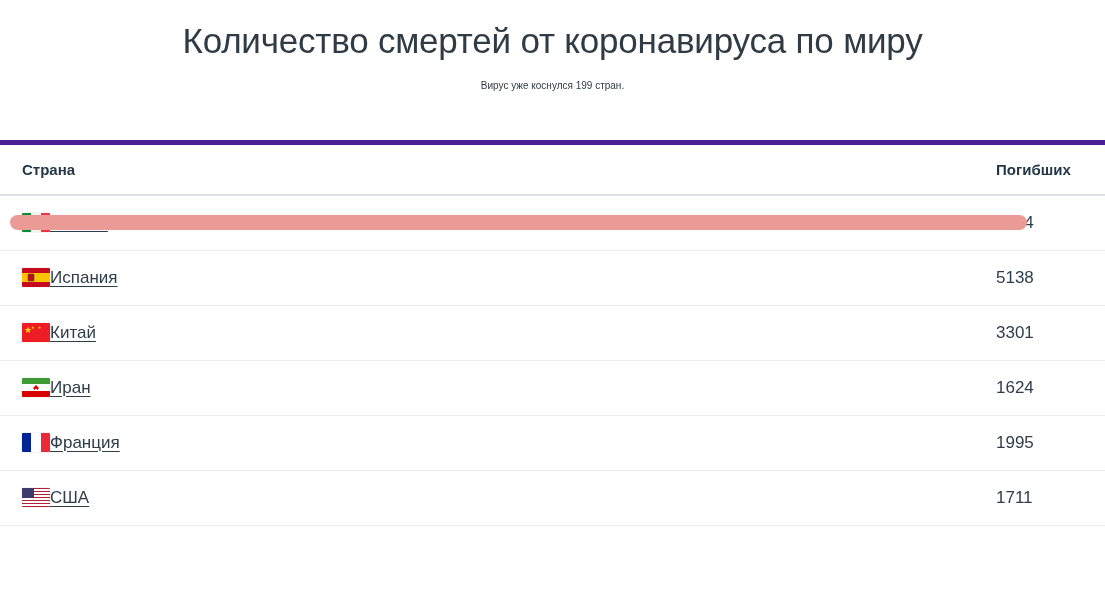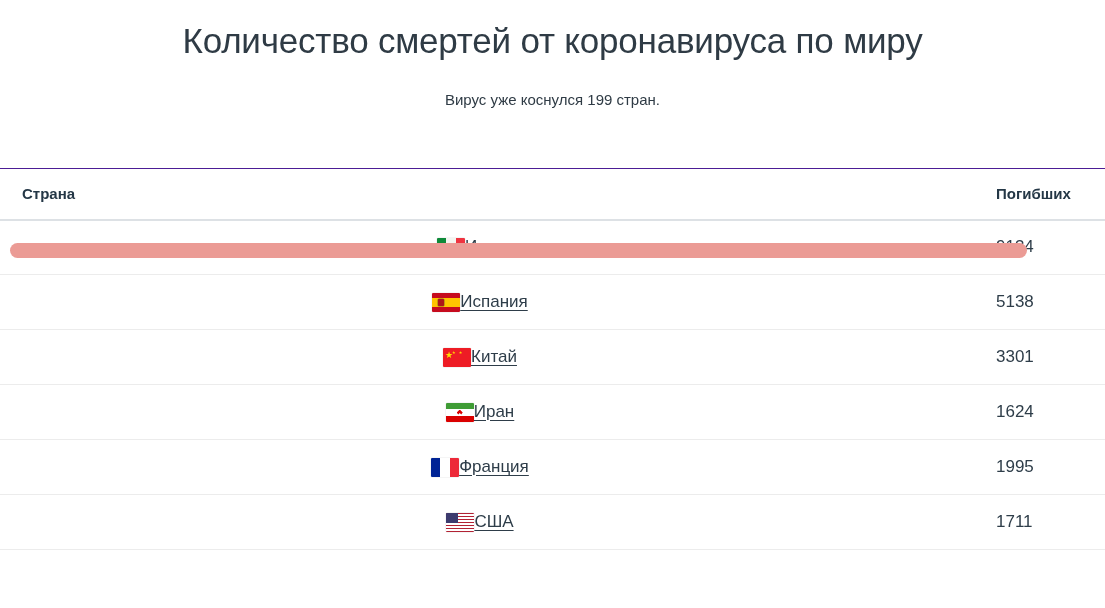--- a/index.html
+++ b/index.html
@@ -33,23 +33,23 @@
   .page-title {
     margin: 0;
     padding-top: 2px;
     font-size: 35px;
     font-weight: 400;
     line-height: 46px;
     color: #2f3b45;
     letter-spacing: -0.2px;
   }
   .page-subtitle {
-    margin: 16px;
+    margin: 2px;
     padding-top: 10px;
-    font-size: 15px;
+    font-size: 10px;
     font-weight: 400;
     line-height: 20px;
     color: #2f3b45;
   }
 
   
   .table-wrap {
     position: relative;
     margin-top: 26px;
     width: 1105px;
@@ -60,21 +60,21 @@
     table-layout: fixed;
   }
   table.deaths-table thead th {
     font-size: 15px;
     font-weight: 700;
     color: #243746;
     text-align: left;
     padding: 16px;
     height: 51px;
     vertical-align: middle;
-    border-top: 1px solid #4c1d95;
+    border-top: 5px solid #4c1d95;
     border-bottom: 2px solid #dde1e5;
     background: #ffffff;
   }
   th.col-country, td.col-country { width: 938px; padding-left: 22px !important; }
   th.col-deaths,  td.col-deaths  { width: 167px; padding-left: 58px !important; }
 
   table.deaths-table tbody td {
     height: 55px;
     padding: 0;
     vertical-align: middle;
@@ -84,21 +84,20 @@
     color: #2e3d49;
     background: transparent;
   }
   tr.row-highlight td {
     background: #ececec;
   }
 
   .country-cell {
     display: flex;
     align-items: center;
-    justify-content: center;
   }
   .flag {
     display: inline-block;
     width: 28px;
     height: 19px;
     flex: 0 0 28px;
     border-radius: 1px;
     position: relative;
     overflow: hidden;
     box-shadow: 0 0 0 0.5px rgba(0,0,0,0.08);

